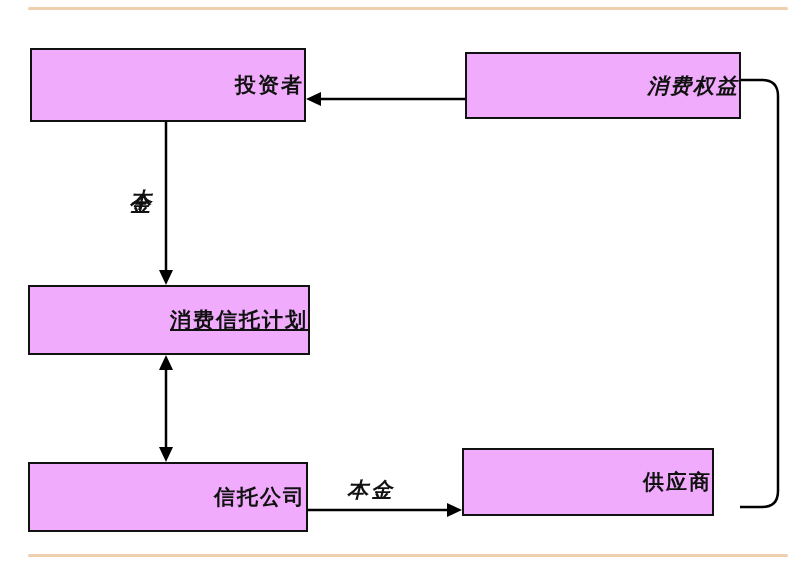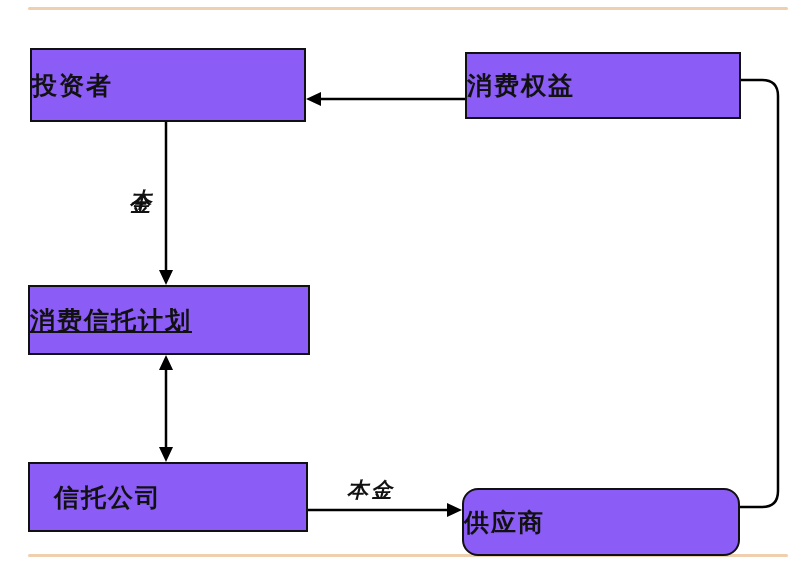--- a/index.html
+++ b/index.html
@@ -21,37 +21,37 @@
     right: 24px;
     height: 3px;
     background: #f0cfae;
     border-radius: 2px;
   }
   .accent-bar.top { top: 7px; }
   .accent-bar.bottom { bottom: 5px; }
 
   .node {
     position: absolute;
-    background: #8b5cf6;
+    background: #f0abfc;
     border: 2px solid #111111;
     display: flex;
     align-items: center;
-    justify-content: flex-start;
-    font-size: 25px;
+    justify-content: flex-end;
+    font-size: 21px;
     font-weight: bold;
     color: #111111;
     letter-spacing: 2px;
     box-sizing: border-box;
     z-index: 2;
   }
   #box-investor            { left: 30px;  top: 48px;  width: 276px; height: 74px; }
-  #box-consumer-rights     { left: 465px; top: 52px;  width: 276px; height: 67px; }
+  #box-consumer-rights     { left: 465px; top: 52px;  width: 276px; height: 67px; font-style: italic; }
   #box-consumer-trust-plan { left: 28px;  top: 285px; width: 282px; height: 70px; text-decoration: underline; }
   #box-trust-company       { left: 28px;  top: 462px; width: 280px; height: 70px; padding-left: 24px; }
-  #box-supplier            { left: 462px; top: 488px; width: 278px; height: 68px; border-radius: 16px; }
+  #box-supplier            { left: 462px; top: 448px; width: 252px; height: 68px; }
 
   .edge-layer {
     position: absolute;
     left: 0; top: 0;
     width: 812px;
     height: 562px;
     z-index: 1;
     pointer-events: none;
   }
   .edge-label {

